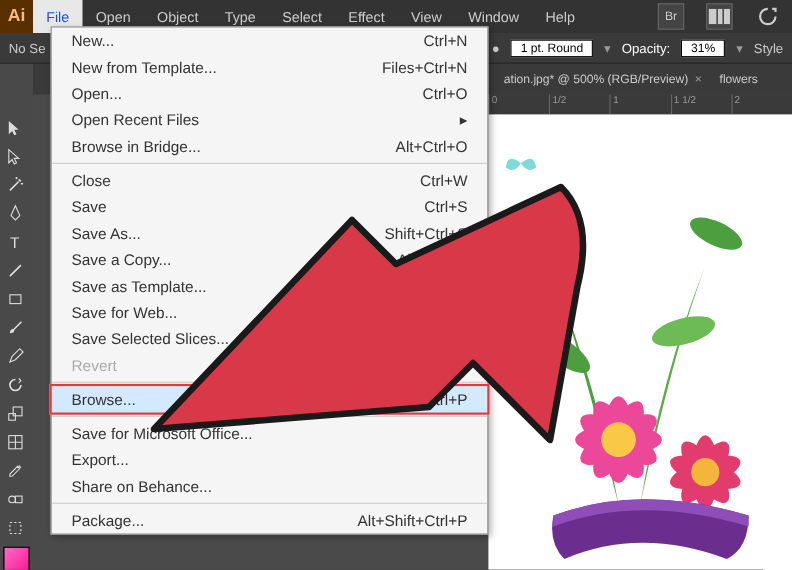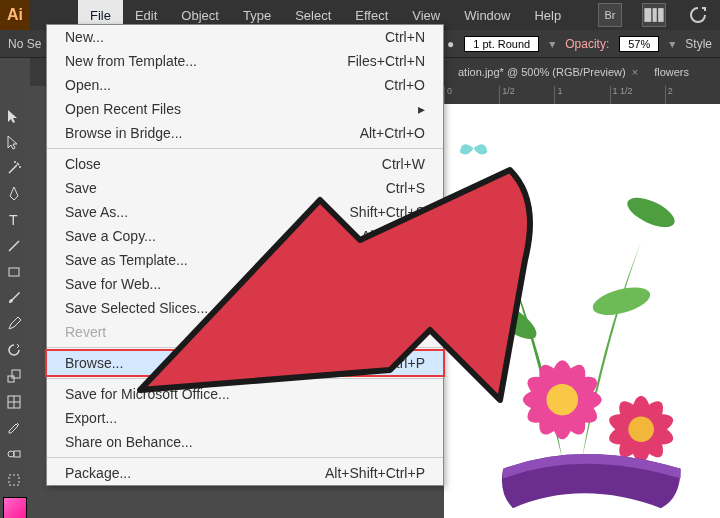--- a/index.html
+++ b/index.html
@@ -2,27 +2,27 @@
 <html><head>
 <meta charset="utf-8">
 <style>
 * { margin: 0; padding: 0; box-sizing: border-box; font-family: Arial, sans-serif; }
 body { width: 720px; height: 518px; background: #4a4a4a; overflow: hidden; position: relative; }
 
 .app-header { height: 30px; background: #333; display: flex; align-items: center; }
 .ai-logo { width: 30px; height: 30px; background: #5a2f00; color: #fdba74; display: flex; align-items: center; justify-content: center; font-weight: bold; font-size: 16px; }
 .menu-bar { display: flex; height: 30px; align-items: center; }
 .menu-item { padding: 0 12px; color: #ccc; font-size: 13px; height: 100%; display: flex; align-items: center; cursor: pointer; }
-.menu-item.active { background: #e8e8e8; color: #0f172a; margin-left: 48px; }
+.menu-item.active { background: #e8e8e8; color: #1d4ed8; }
 .header-icons { margin-left: auto; display: flex; align-items: center; gap: 20px; padding-right: 10px; }
 .header-icon { width: 24px; height: 24px; background: #444; border: 1px solid #666; display: flex; align-items: center; justify-content: center; color: #ccc; font-size: 11px; }
 
 .toolbar-row { height: 28px; background: #3a3a3a; color: #ccc; font-size: 12px; display: flex; align-items: center; padding: 0 8px; gap: 10px; border-bottom: 1px solid #222; }
 .toolbar-input { background: #fff; color: #000; padding: 1px 8px; font-size: 11px; border: 1px solid #000; }
-.opacity-label { color: #fca5a5; }
+.opacity-label { color: #ffffff; }
 
 .tabs-row { height: 28px; background: #3a3a3a; display: flex; align-items: center; padding-left: 450px; font-size: 11px; color: #ccc; }
 .doc-tab { padding: 4px 8px; display: flex; align-items: center; gap: 6px; }
 .tab-close { color: #999; cursor: pointer; }
 
 .left-toolbar { position: absolute; left: 0; top: 58px; width: 30px; background: #494949; display: flex; flex-direction: column; padding-top: 45px; }
 .tool { width: 28px; height: 26px; display: flex; align-items: center; justify-content: center; color: #ccc; cursor: pointer; }
 .tool svg { width: 16px; height: 16px; }
 .color-swatch { width: 24px; height: 24px; margin: 4px auto; background: linear-gradient(135deg, #ff6bcb, #ff1493); border: 1px solid #000; }
 
@@ -42,21 +42,21 @@
 
 .big-arrow { position: absolute; left: 130px; top: 140px; z-index: 20; pointer-events: none; }
 </style>
 </head>
 <body>
 
 <div class="app-header">
   <div class="ai-logo">Ai</div>
   <div class="menu-bar">
     <div class="menu-item active">File</div>
-    <div class="menu-item">Edit</div>
+    <div class="menu-item">Open</div>
     <div class="menu-item">Object</div>
     <div class="menu-item">Type</div>
     <div class="menu-item">Select</div>
     <div class="menu-item">Effect</div>
     <div class="menu-item">View</div>
     <div class="menu-item">Window</div>
     <div class="menu-item">Help</div>
   </div>
   <div class="header-icons">
     <div class="header-icon">Br</div>
@@ -75,21 +75,21 @@
     </div>
   </div>
 </div>
 
 <div class="toolbar-row">
   <span>No Se</span>
   <span style="margin-left:auto">●</span>
   <span class="toolbar-input">1 pt. Round</span>
   <span style="color:#999">▾</span>
   <span class="opacity-label">Opacity:</span>
-  <span class="toolbar-input">57%</span>
+  <span class="toolbar-input">31%</span>
   <span style="color:#999">▾</span>
   <span>Style</span>
 </div>
 
 <div class="tabs-row">
   <div class="doc-tab">
     <span>ation.jpg* @ 500% (RGB/Preview)</span>
     <span class="tab-close">×</span>
   </div>
   <div class="doc-tab">

